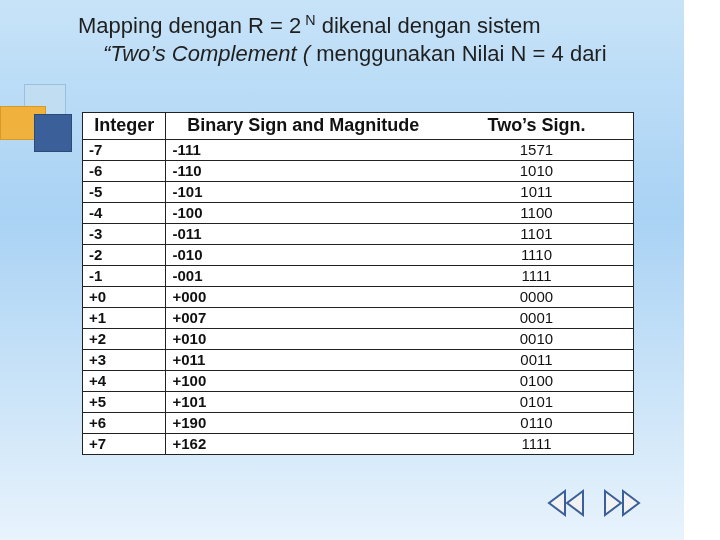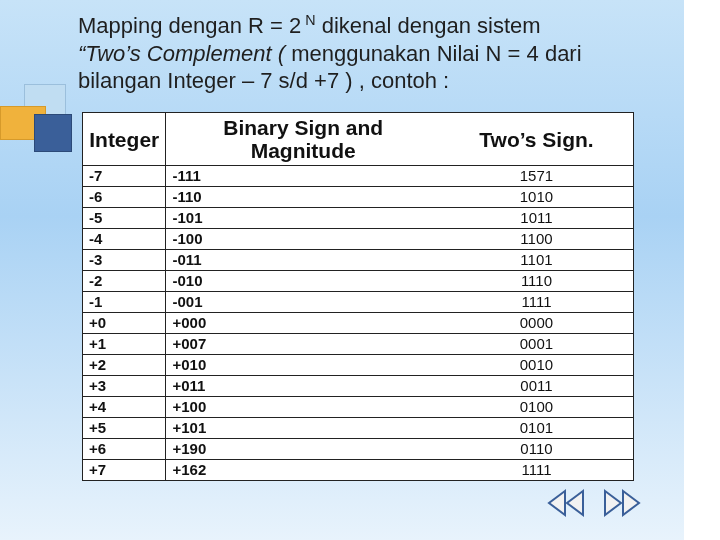--- a/index.html
+++ b/index.html
@@ -54,21 +54,21 @@
   }
   .textblock {
     position: absolute;
     left: 78px;
     top: 12px;
     right: 24px;
     font-size: 22px;
     line-height: 1.25;
     color: #1f1f1f;
   }
-  .textblock .ital { font-style: italic; }
+  .textblock .ital { font-style: italic; margin-left: 25px; }
   .textblock sup { font-size: 0.65em; vertical-align: super; }
   .table-wrap {
     position: absolute;
     left: 82px;
     top: 112px;
     width: 552px;
     background: #ffffff;
   }
   table {
     border-collapse: collapse;
@@ -80,21 +80,21 @@
     padding: 1px 6px;
     font-size: 15px;
     color: #111;
     text-align: left;
     height: 18px;
     line-height: 1.1;
   }
   th {
     font-weight: bold;
     text-align: center;
-    font-size: 21px;
+    font-size: 18px;
     padding: 3px 4px;
   }
   td.c1 { width: 70px; font-weight: bold; }
   td.c2 { width: 260px; font-weight: bold; }
   td.c3 { width: 180px; text-align: center; }
   th.h3 { border-left: none; }
   th.h2 { border-right: none; }
   td.c2x { border-right: none; }
   td.c3x { border-left: none; }
 
@@ -122,21 +122,20 @@
 
   <div class="deco">
     <div class="sq1"></div>
     <div class="sq2"></div>
     <div class="sq3"></div>
   </div>
 
   <div class="textblock">
     <span>Mapping dengan  R  =  2</span><sup> N</sup><span>  dikenal dengan sistem</span><br>
     <span class="ital">“Two’s Complement (</span><span> menggunakan Nilai N = 4 dari</span><br>
-    <span>bilangan Integer – 7 s/d +7 ) , contoh :</span>
   </div>
 
   <div class="table-wrap">
     <table>
       <thead>
         <tr>
           <th>Integer</th>
           <th class="h2">Binary Sign and Magnitude</th>
           <th class="h3">Two’s Sign.</th>
         </tr>

